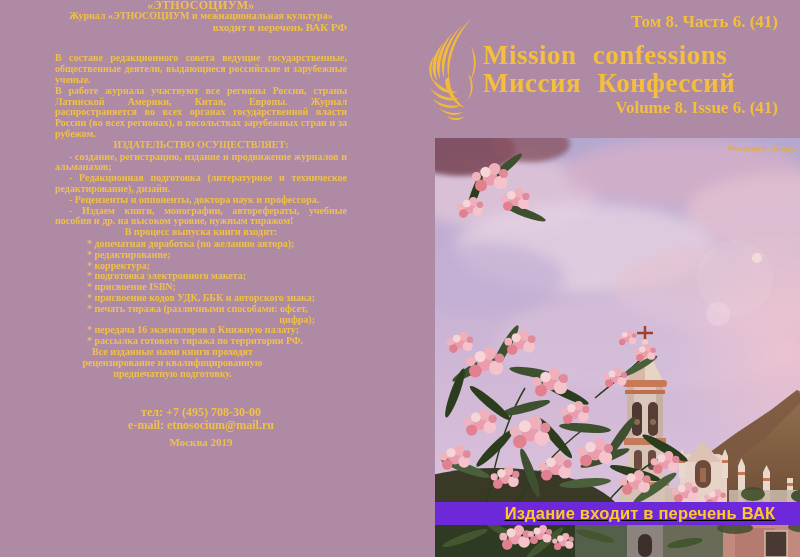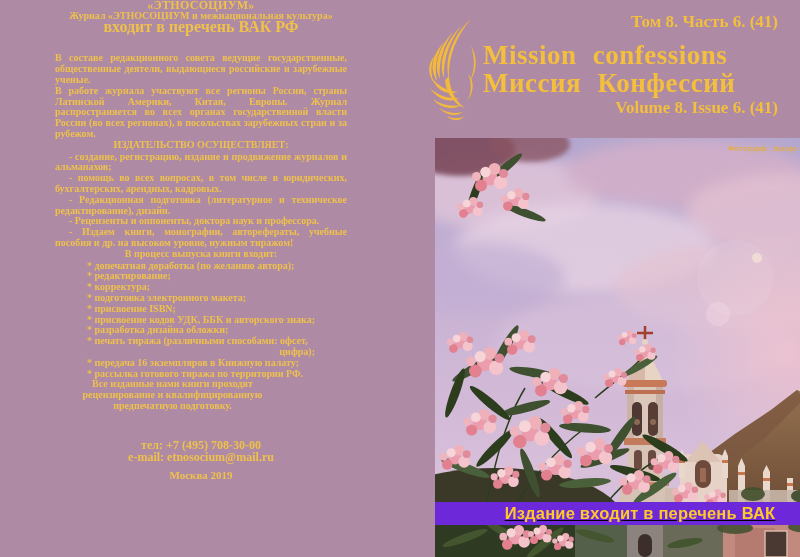--- a/index.html
+++ b/index.html
@@ -9,21 +9,21 @@
   }
   
   .back-col{
     position:absolute;left:55px;top:0;width:292px;
     color:#EFC14B;font-weight:bold;font-size:10px;line-height:10.8px;
   }
   .back-col p{margin:0;}
   .c{text-align:center;}
   .bp-title{margin-top:31px;font-size:12px;letter-spacing:.3px;}
   .bp-sub{margin-top:2px;font-size:10px;}
-  .bp-note{font-size:16px;}
+  .bp-note{font-size:11px;text-align:right;}
   .intro{margin-top:21px;}
   .intro p{text-align:justify;}
   .pub-head{margin-top:19px;}
   .pub-items{margin-top:1px;}
   .pub-items p{text-align:justify;text-indent:14px;}
   .proc-head{margin-top:25px;}
   .proc-list{width:fit-content;max-width:235px;margin:1px auto 0;text-align:left;}
   .wrap-right{text-align:right;}
   .closing{margin-top:12px;max-width:235px;margin-left:auto;margin-right:auto;text-align:center;}
   .contacts{margin-top:27px;text-align:center;font-size:12px;line-height:12.5px;}
@@ -66,35 +66,33 @@
     <p class="bp-note c">входит в перечень ВАК РФ</p>
 
     <div class="intro">
         <p>В составе редакционного совета ведущие государственные, общественные деятели, выдающиеся российские и зарубежные ученые.</p>
         <p>В работе журнала участвуют все регионы России, страны Латинской Америки, Китая, Европы. Журнал распространяется во всех органах государственной власти России (во всех регионах), в посольствах зарубежных стран и за рубежом.</p>
       </div>
 
     <p class="pub-head c">ИЗДАТЕЛЬСТВО ОСУЩЕСТВЛЯЕТ:</p>
     <div class="pub-items">
         <p>- создание, регистрацию, издание и продвижение журналов и альманахов;</p>
-        <p>- помощь во всех вопросах, в том числе в юридических, бухгалтерских, арендных, кадровых.</p>
         <p>- Редакционная подготовка (литературное и техническое редактирование), дизайн.</p>
         <p>- Рецензенты и оппоненты, доктора наук и профессора.</p>
         <p>- Издаем книги, монографии, авторефераты, учебные пособия и др. на высоком уровне, нужным тиражом!</p>
       </div>
 
     <p class="proc-head c">В процесс выпуска книги входит:</p>
     <div class="proc-list">
         <p>* допечатная доработка (по желанию автора);</p>
         <p>* редактирование;</p>
         <p>* корректура;</p>
         <p>* подготовка электронного макета;</p>
         <p>* присвоение ISBN;</p>
         <p>* присвоение кодов УДК, ББК и авторского знака;</p>
-        <p>* разработка дизайна обложки;</p>
         <p>* печать тиража (различными способами: офсет,</p>
         <p class="wrap-right">цифра);</p>
         <p>* передача 16 экземпляров в Книжную палату;</p>
         <p>* рассылка готового тиража по территории РФ.</p>
       </div>
 
     <p class="closing">Все изданные нами книги проходят рецензирование и квалифицированную предпечатную подготовку.</p>
 
     <div class="contacts">
       <p>тел: +7 (495) 708-30-00</p>

